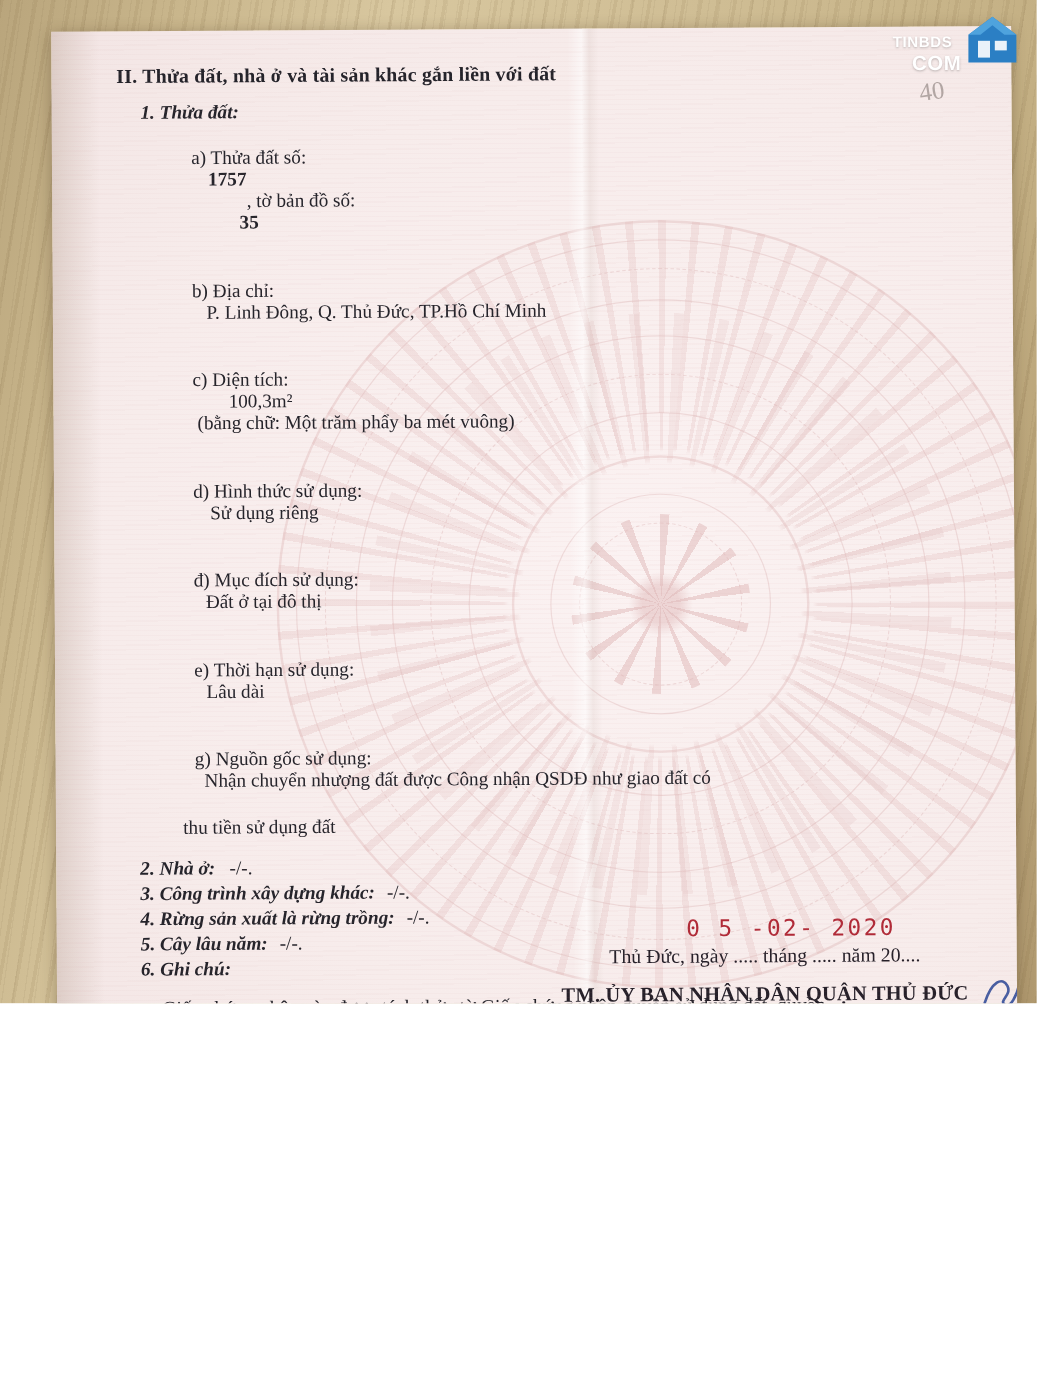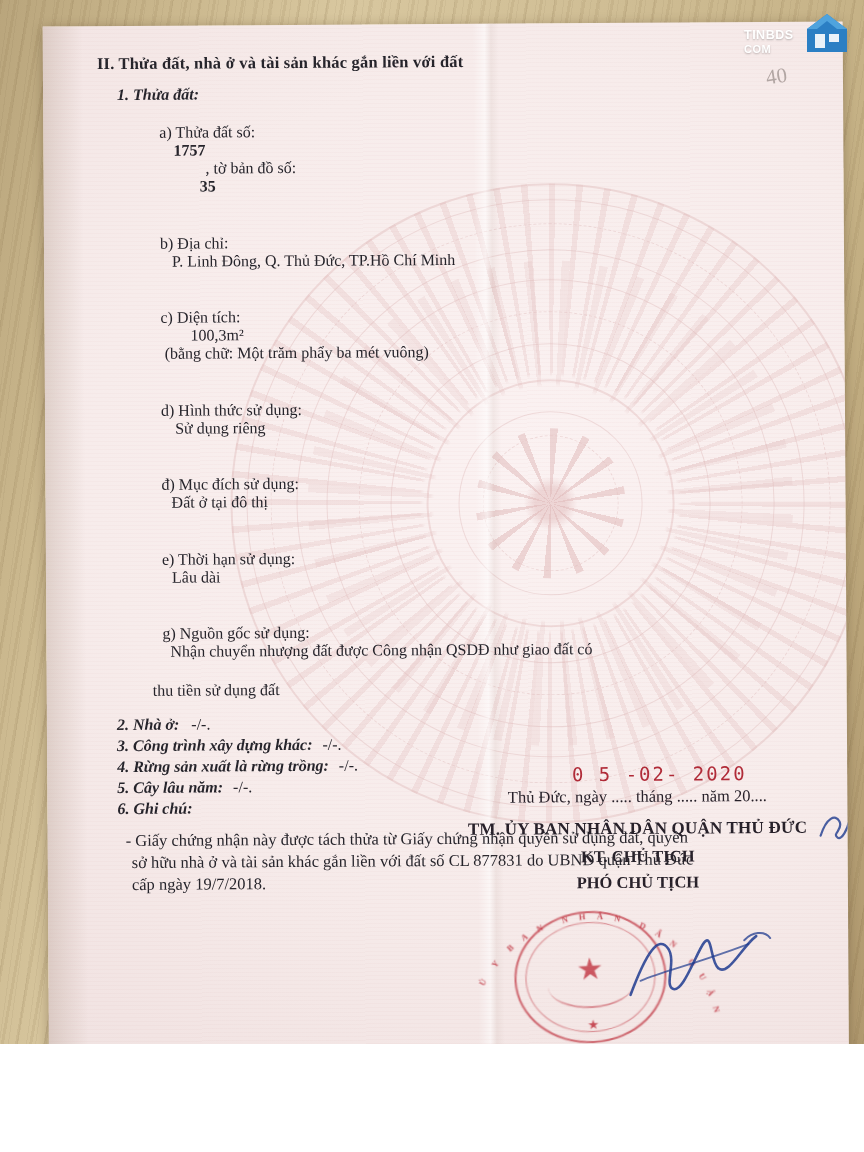--- a/index.html
+++ b/index.html
@@ -4,21 +4,21 @@
 <style>
   * { box-sizing: border-box; }
   html, body {
     margin: 0; padding: 0;
     width: 864px; height: 1152px;
     overflow: hidden;
     font-family: "Liberation Serif", serif;
   }
   #page {
     position: relative;
-    width: 864px; height: 1044px;
+    width: 864px; height: 836px;
     background: linear-gradient(105deg, #b9a57c 0%, #c9b68c 14%, #d8c79f 30%, #cfbd94 55%, #c4b084 80%, #b0996f 100%);
     overflow: hidden;
   }
   
   #page::before{
     content:"";
     position:absolute; inset:0;
     background:
       repeating-linear-gradient(100deg, rgba(120,95,55,0.10) 0 3px, rgba(255,255,255,0.0) 3px 14px),
       repeating-linear-gradient(98deg, rgba(90,70,40,0.06) 0 1px, rgba(255,255,255,0.0) 1px 9px);
@@ -285,21 +285,21 @@
     position:absolute; right: 2px; top: 0;
   }
   .logo .l1, .logo .l2{
     position:absolute;
     font-family: "Liberation Sans", sans-serif;
     font-weight: 700;
     color: #ffffff;
     text-shadow: 0 1px 2px rgba(0,0,0,0.25);
   }
   .logo .l1{ left: 2px; top: 18px; font-size: 12.5px; letter-spacing: 0.5px; }
-  .logo .l2{ left: 2px; top: 33px; font-size: 11px; letter-spacing: 0.5px; }
+  .logo .l2{ left: 18px; top: 33px; font-size: 17px; letter-spacing: 0.5px; }
 </style>
 </head>
 <body>
 
 <div id="page">
 
   <div id="paper">
 
     <div class="rosette">
       <div class="rays"></div>

